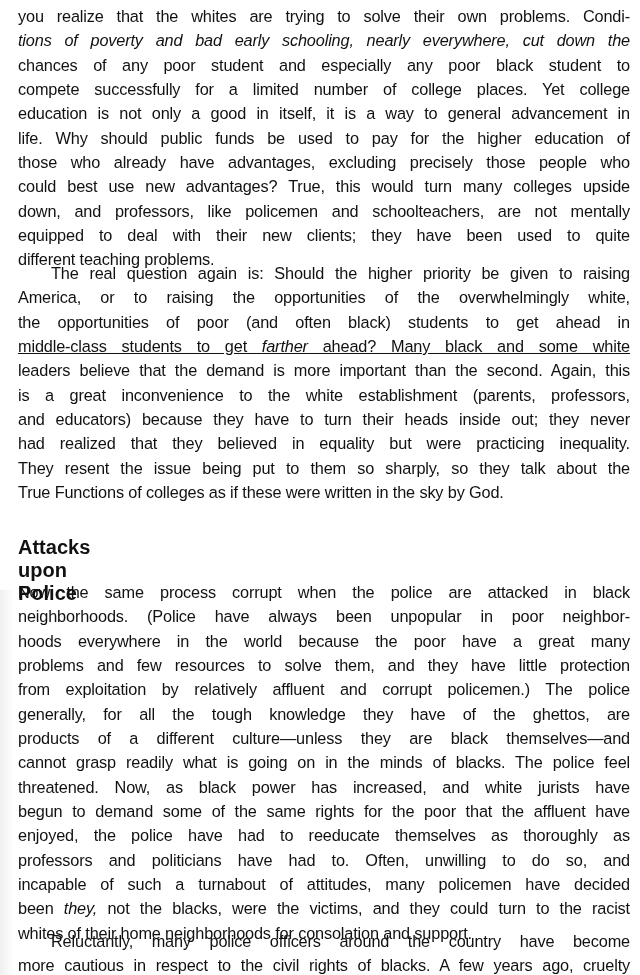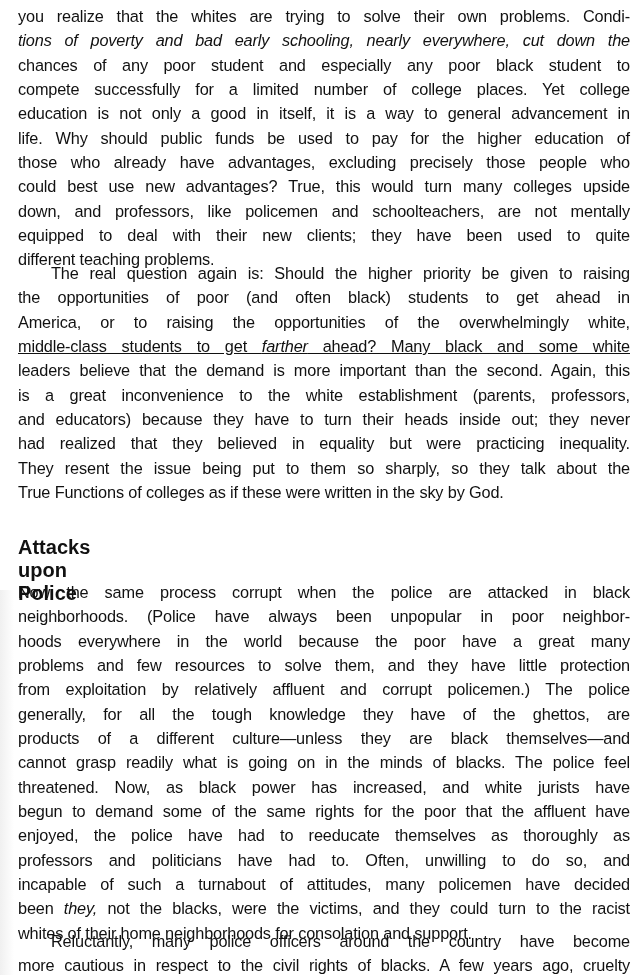--- a/index.html
+++ b/index.html
@@ -57,22 +57,22 @@
     <span class="line" style="word-spacing: 0px;">life. Why should public funds be used to pay for the higher education of</span>
     <span class="line" style="word-spacing: 0px;">those who already have advantages, excluding precisely those people who</span>
     <span class="line" style="word-spacing: 0px;">could best use new advantages? True, this would turn many colleges upside</span>
     <span class="line" style="word-spacing: 0px;">down, and professors, like policemen and schoolteachers, are not mentally</span>
     <span class="line" style="word-spacing: 0px;">equipped to deal with their new clients; they have been used to quite</span>
     <span class="line last">different teaching problems.</span>
   </div>
 
   <div class="block2 p">
     <span class="line indent" style="word-spacing: 0px;">The real question again is: Should the higher priority be given to raising</span>
+    <span class="line" style="word-spacing: 0px;">America, or to raising the opportunities of the overwhelmingly white,</span>
     <span class="line" style="word-spacing: 0px;">the opportunities of poor (and often black) students to get ahead in</span>
-    <span class="line" style="word-spacing: 0px;">America, or to raising the opportunities of the overwhelmingly white,</span>
     <span class="line" style="word-spacing: 0px; letter-spacing: -0.150226px; text-decoration: underline;"><span>middle-class students to get </span><i>farther</i><span> ahead? Many black and some white</span></span>
     <span class="line" style="word-spacing: 0px;">leaders believe that the demand is more important than the second. Again, this</span>
     <span class="line" style="word-spacing: 0px;">is a great inconvenience to the white establishment (parents, professors,</span>
     <span class="line" style="word-spacing: 0px;">and educators) because they have to turn their heads inside out; they never</span>
     <span class="line" style="word-spacing: 0px;">had realized that they believed in equality but were practicing inequality.</span>
     <span class="line" style="word-spacing: 0px;">They resent the issue being put to them so sharply, so they talk about the</span>
     <span class="line last">True Functions of colleges as if these were written in the sky by God.</span>
   </div>
 
   <div class="head-wrap">

